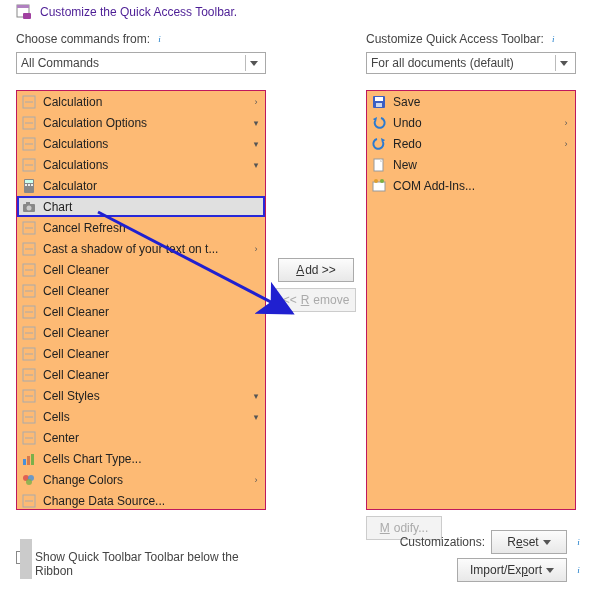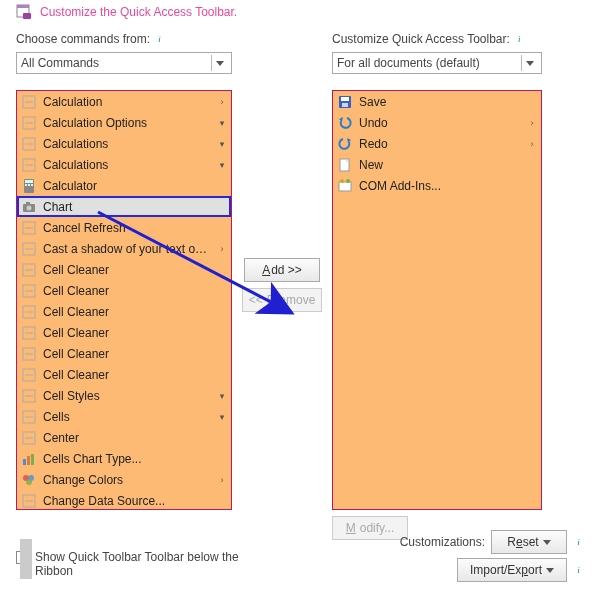--- a/index.html
+++ b/index.html
@@ -6,23 +6,23 @@
 body {
   font-family: "Segoe UI", Tahoma, sans-serif;
   font-size: 12px;
   color: #444;
   background: #fff;
   width: 612px;
   height: 594px;
   position: relative;
   overflow: hidden;
 }
-.header { display: flex; align-items: center; gap: 8px; padding: 4px 16px 10px; color: #ec4899; }
+.header { display: flex; align-items: center; gap: 8px; padding: 4px 16px 10px; color: #4c1d95; }
 .body-row { display: flex; gap: 10px; padding: 0 16px; }
-.col-left { width: 216px; }
+.col-left { width: 250px; }
 .col-mid { width: 80px; display: flex; flex-direction: column; justify-content: center; align-items: center; gap: 6px; }
 .col-right { width: 210px; }
 .label-row { display: flex; align-items: center; gap: 4px; margin-bottom: 4px; height: 18px; }
 .info-icon {
   width: 11px; height: 11px; border-radius: 50%;
   display: inline-flex; align-items: center; justify-content: center;
   color: #1a7bc9; font-size: 9px; font-family: Georgia, serif; font-style: italic;
 }
 .dropdown {
   border: 1px solid #a9a9a9; height: 22px; display: flex; align-items: center;

